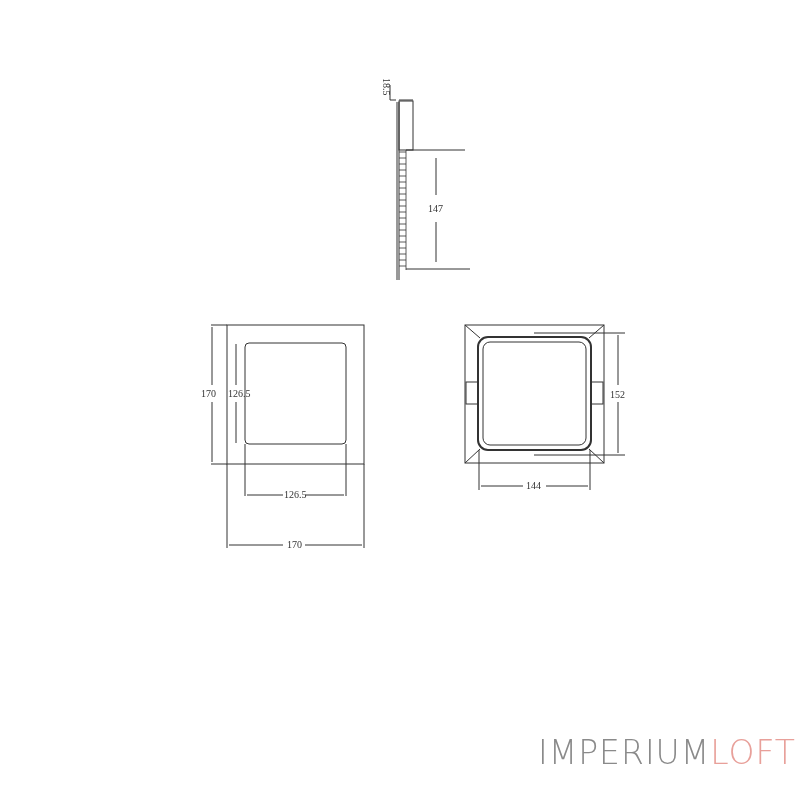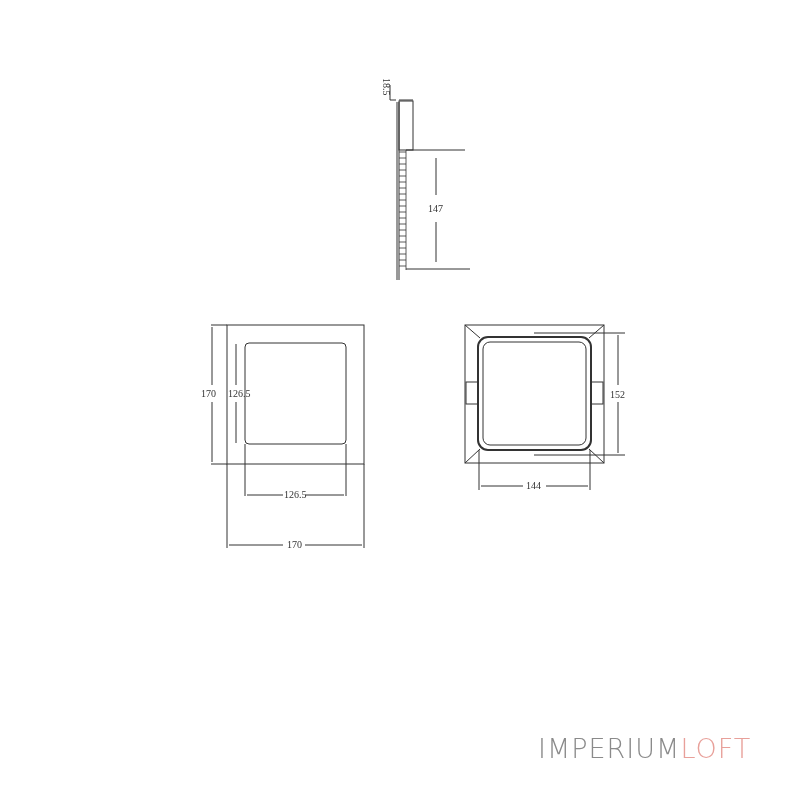--- a/index.html
+++ b/index.html
@@ -1,19 +1,19 @@
 <!DOCTYPE html>
 <html><head>
 <meta charset="utf-8">
 <style>
   html,body{margin:0;padding:0;background:#fff;}
   body{width:800px;height:800px;position:relative;overflow:hidden;font-family:"Liberation Serif",serif;}
   svg{position:absolute;left:0;top:0;}
   .dim{font-family:"Liberation Serif",serif;font-size:10px;fill:#333;}
-  .logo{position:absolute;left:538px;top:733px;font-family:"DejaVu Sans",sans-serif;font-size:27px;letter-spacing:1px;font-weight:300;}
+  .logo{position:absolute;left:538px;top:733px;font-family:"DejaVu Sans",sans-serif;font-size:33px;letter-spacing:1px;font-weight:300;}
   .logo .a{color:#8a8a8a;}
   .logo .b{color:#e8a09a;}
 </style>
 </head>
 <body>
 
 <svg width="800" height="800">
   <g stroke="#333" fill="none" stroke-width="1">
 
     <g>

